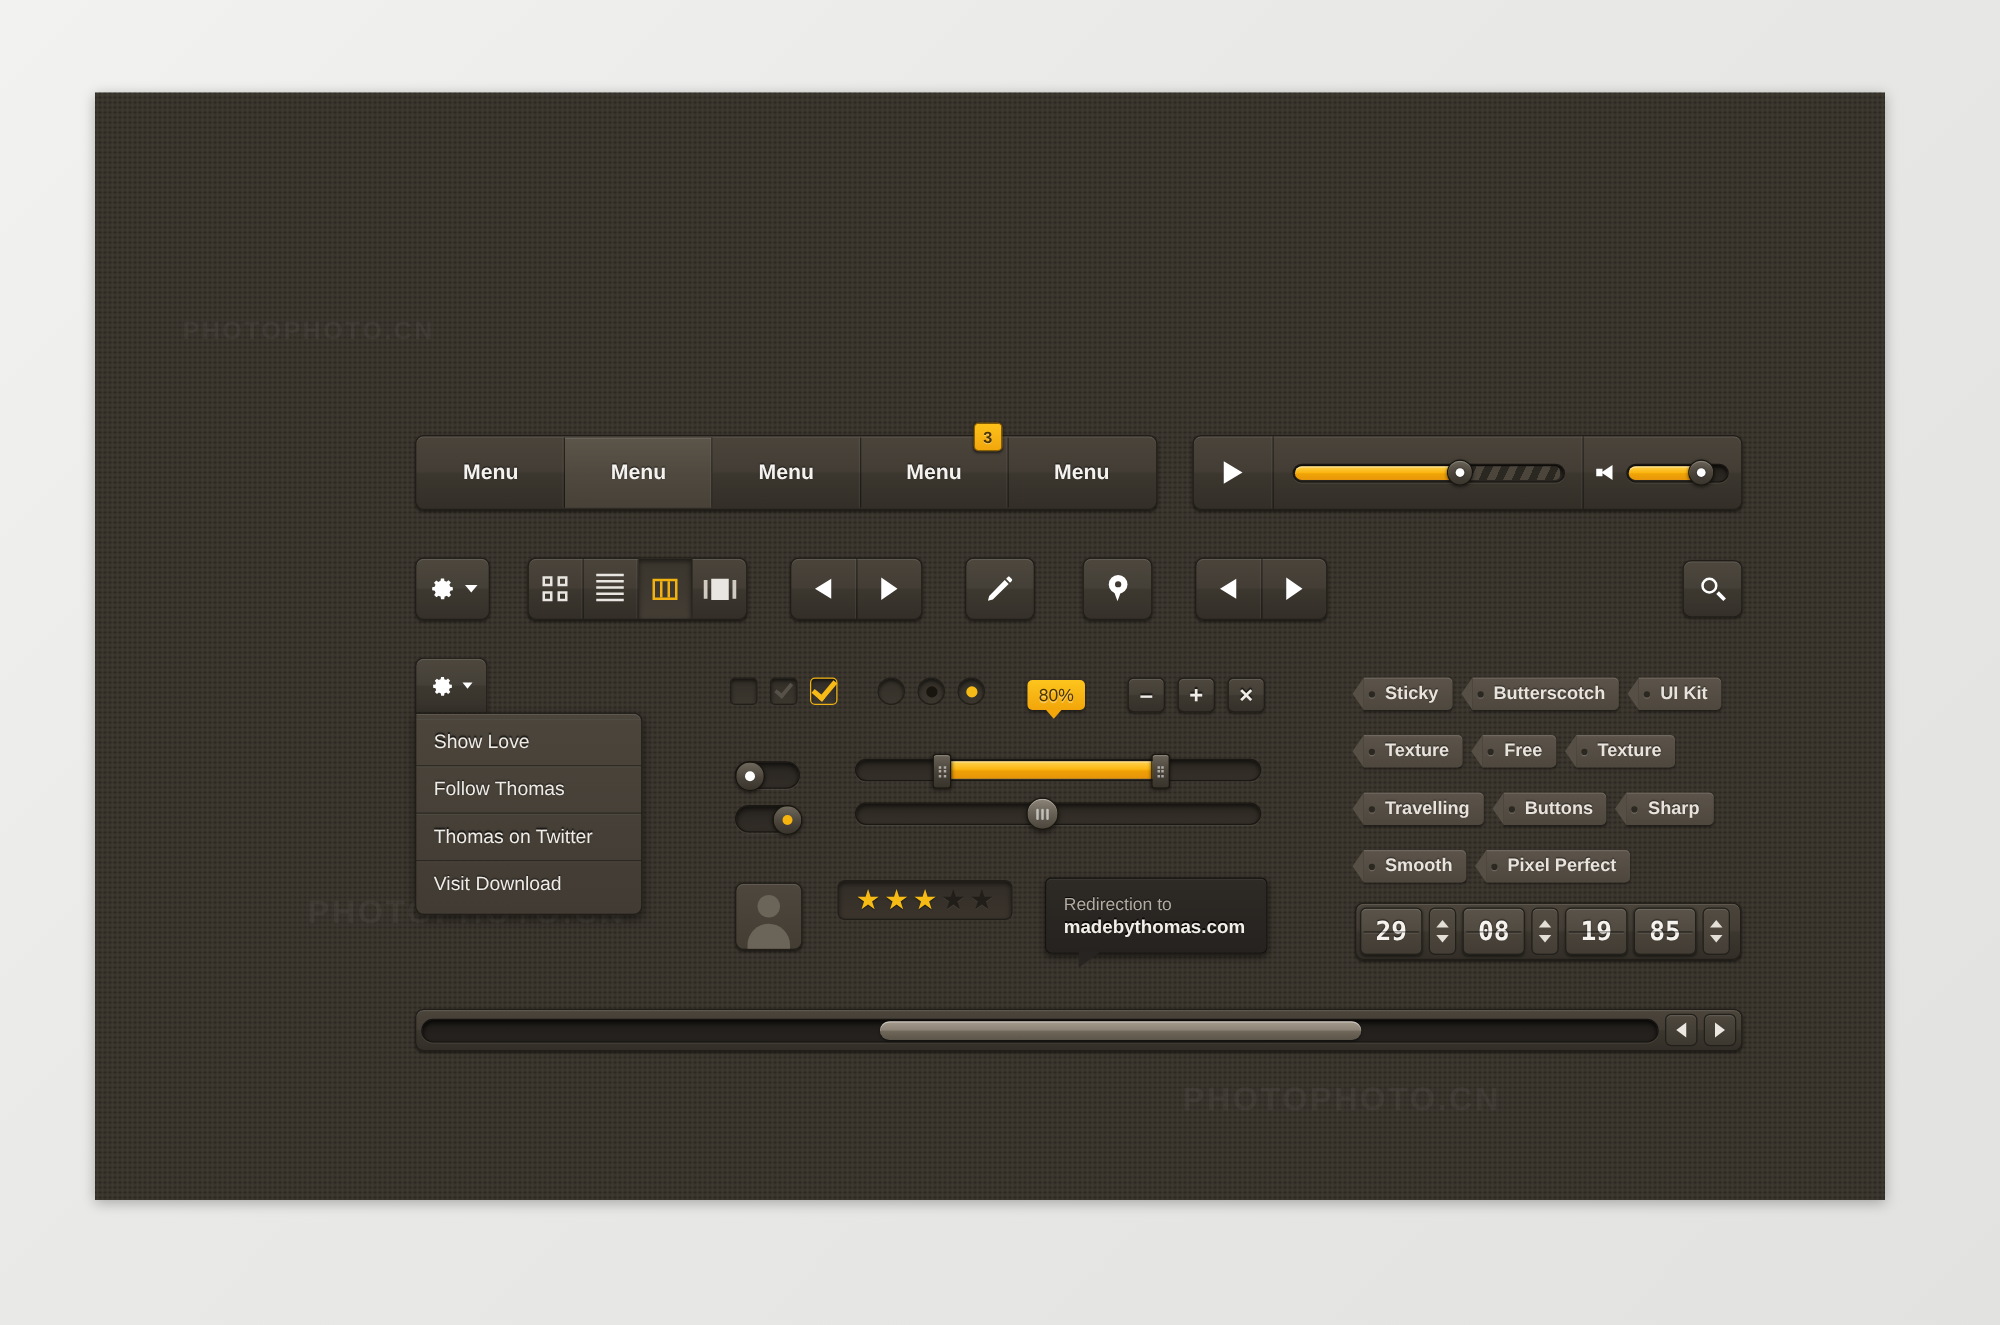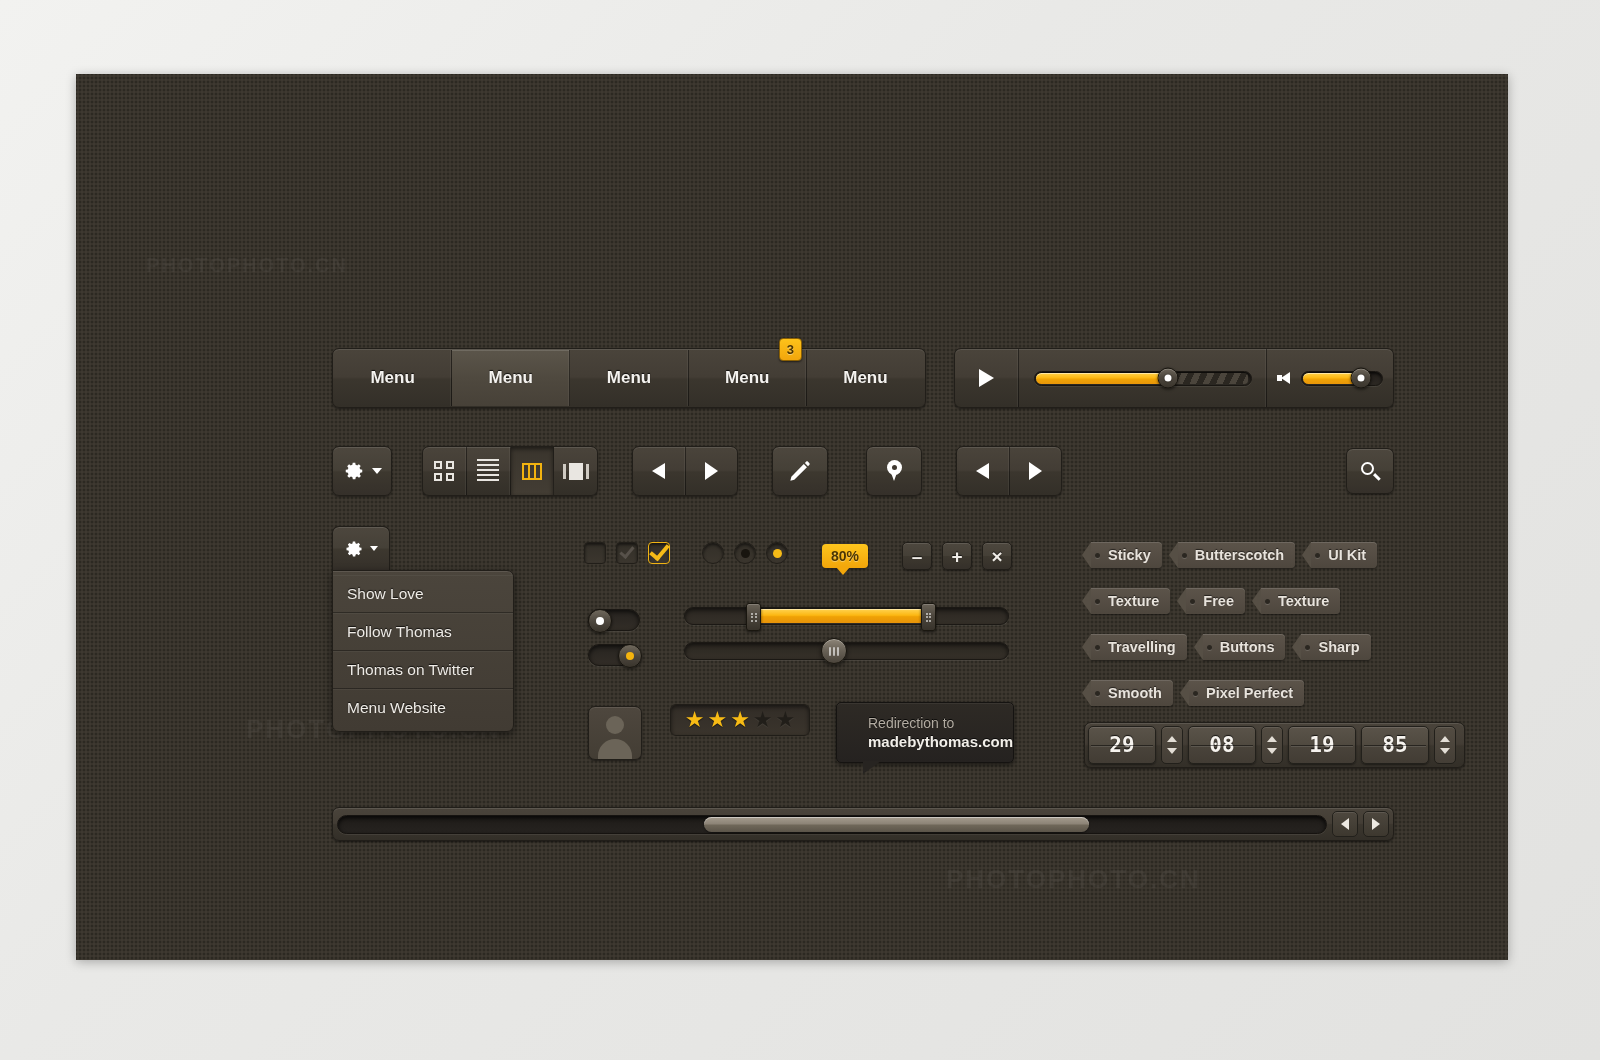--- a/index.html
+++ b/index.html
@@ -163,21 +163,21 @@
   .tick.big { width:19px;height:11px;border-width:4px; margin-top:-5px; }
   .rad { width:22px;height:22px;border-radius:50%;
     background: linear-gradient(180deg,#332f28 0%,#3b362e 100%);
     border:1px solid #211e19; box-shadow: inset 0 2px 3px rgba(0,0,0,0.55);
     display:flex;align-items:center;justify-content:center; cursor:pointer; }
   .rad i { width:9px;height:9px;border-radius:50%;display:block; }
 
   
   #pct { position:absolute; left:746px; top:470px; }
   .amber-tip { position:relative; background: linear-gradient(180deg,#fdc51d 0%,#f2a50a 100%);
-    border-radius:4px; padding:4px 9px; color:#4c3602; font-size:14px; font-weight:bold;
+    border-radius:4px; padding:4px 9px; color:#4c3602; font-size:14px; font-weight:normal;
     text-shadow:0 1px 0 rgba(255,255,255,0.35); box-shadow:0 1px 3px rgba(0,0,0,0.5); }
   .amber-tip::after { content:''; position:absolute; left:14px; bottom:-7px;
     width:0;height:0;border-left:7px solid transparent;border-right:7px solid transparent;
     border-top:8px solid #f3a70b; }
 
   .mini-btn { width:30px;height:28px;border-radius:5px; font-size:19px; font-weight:bold; line-height:1;
     color:#efece7; text-shadow:0 -1px 1px rgba(0,0,0,0.7); }
 
   
   #tags { position:absolute; left:1006px; top:468px; width:320px;
@@ -239,33 +239,33 @@
     border-radius:17px 17px 0 0; background:#6b6458; }
 
   #stars { position:absolute; left:594px; top:630px; width:140px; height:32px;
     display:flex; align-items:center; justify-content:center; gap:3px;
     border-radius:6px;
     background: linear-gradient(180deg,#322d27 0%,#3a342c 100%);
     border:1px solid #201d18; box-shadow: inset 0 2px 4px rgba(0,0,0,0.55); }
   .star { font-size:22px; line-height:1; color:#211e19; text-shadow:0 1px 0 rgba(255,255,255,0.06); }
   .star.on { color:#f7bb15; text-shadow:0 1px 1px rgba(0,0,0,0.5); }
 
-  #tip { position:absolute; left:760px; top:628px; width:178px; padding:12px 31px;
+  #tip { position:absolute; left:760px; top:628px; width:178px; padding:12px 14px;
     background: linear-gradient(180deg,#2e2a25 0%,#252220 100%);
     border:1px solid #151311; border-radius:5px;
     box-shadow:0 2px 5px rgba(0,0,0,0.55), inset 0 1px 0 rgba(255,255,255,0.06); }
   #tip .l1 { color:#b3aca2; font-size:14px; text-shadow:0 -1px 0 rgba(0,0,0,0.8); }
   #tip .l2 { color:#f2efe9; font-size:15px; font-weight:bold; margin-top:2px; text-shadow:0 -1px 0 rgba(0,0,0,0.8); }
   #tip::after { content:''; position:absolute; left:26px; bottom:-12px;
     width:0;height:0;border-left:0 solid transparent;border-right:18px solid transparent;
     border-top:13px solid #272421; }
 
   
   #steppers { position:absolute; left:1008px; top:648px; height:46px; display:flex; align-items:center; padding:3px; }
-  .flip { position:relative; width:68px; height:38px; border-radius:5px;
+  .flip { position:relative; width:50px; height:38px; border-radius:5px;
     background: linear-gradient(180deg,#5a5349 0%,#504a40 49%,#4a443b 51%,#423c34 100%);
     border:1px solid #22201b; box-shadow: inset 0 1px 0 rgba(255,255,255,0.12), 0 1px 2px rgba(0,0,0,0.45);
     display:flex;align-items:center;justify-content:center;
     color:#f6f3ee; font-family:"DejaVu Sans Mono", monospace; font-size:21px; font-weight:bold;
     text-shadow:0 -1px 1px rgba(0,0,0,0.75); }
   .flip::after { content:''; position:absolute; left:2px; right:2px; top:50%;
     height:1px; background:rgba(0,0,0,0.45); box-shadow:0 1px 0 rgba(255,255,255,0.1); }
   .spin { width:22px; height:38px; margin:0 5px; border-radius:5px;
     background: linear-gradient(180deg,#534c42 0%,#443e36 100%);
     border:1px solid #22201b; box-shadow: inset 0 1px 0 rgba(255,255,255,0.1);
@@ -429,21 +429,21 @@
       <div class="dd-item">
         <span>Show Love</span>
       </div>
       <div class="dd-item">
         <span>Follow Thomas</span>
       </div>
       <div class="dd-item">
         <span>Thomas on Twitter</span>
       </div>
       <div class="dd-item">
-        <span>Menu Website</span>
+        <span>Visit Download</span>
       </div>
     </div>
 
     <div style="position:absolute;left:508px;top:468px;display:flex;gap:10px;">
       <div class="chk"></div>
       <div class="chk">
           <div class="tick"></div>
         </div>
       <div class="chk" style="border-color:#f0b313;">
           <div class="tick on big"></div>

